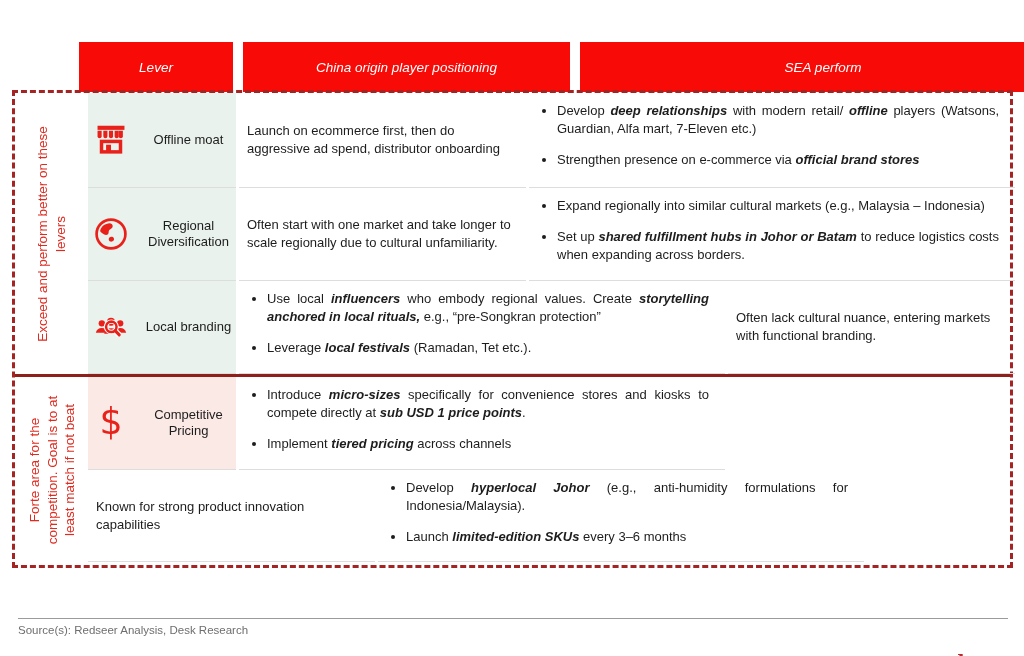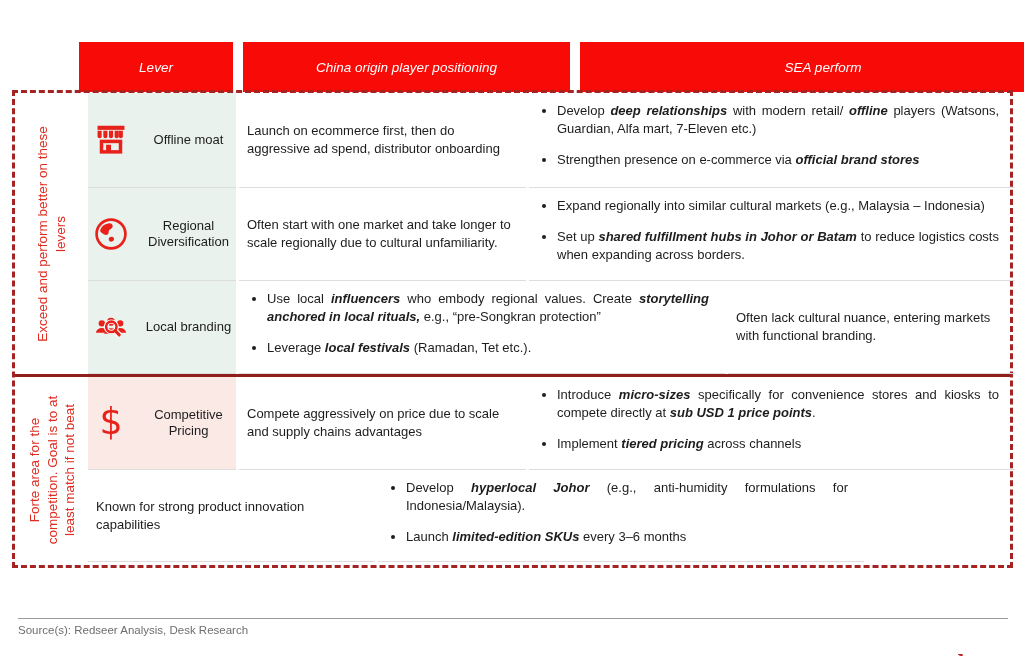--- a/index.html
+++ b/index.html
@@ -137,21 +137,20 @@
       </div>
       <div class="trow r4 zone-forte">
         <div class="cell c-lever">
           <span class="icon">
             <svg viewBox="0 0 24 24">
     <text x="12" y="19" text-anchor="middle" font-size="23" font-family="DejaVu Sans, sans-serif" fill="#E8221B">$</text>
   </svg>
           </span>
           <span class="lever-label">Competitive Pricing</span>
         </div>
-        <div class="cell c-pos">Compete aggressively on price due to scale and supply chains advantages</div>
         <div class="cell c-play">
           <ul>
             <li><span>Introduce </span><span class="bb">micro-sizes</span><span> specifically for convenience stores and kiosks to compete directly at </span><span class="bb">sub USD 1 price points</span><span>.</span></li>
             <li><span>Implement </span><span class="bb">tiered pricing</span><span> across channels</span></li>
           </ul>
         </div>
       </div>
       <div class="trow r5 zone-forte">
         <div class="cell c-pos">Known for strong product innovation capabilities</div>
         <div class="cell c-play">

